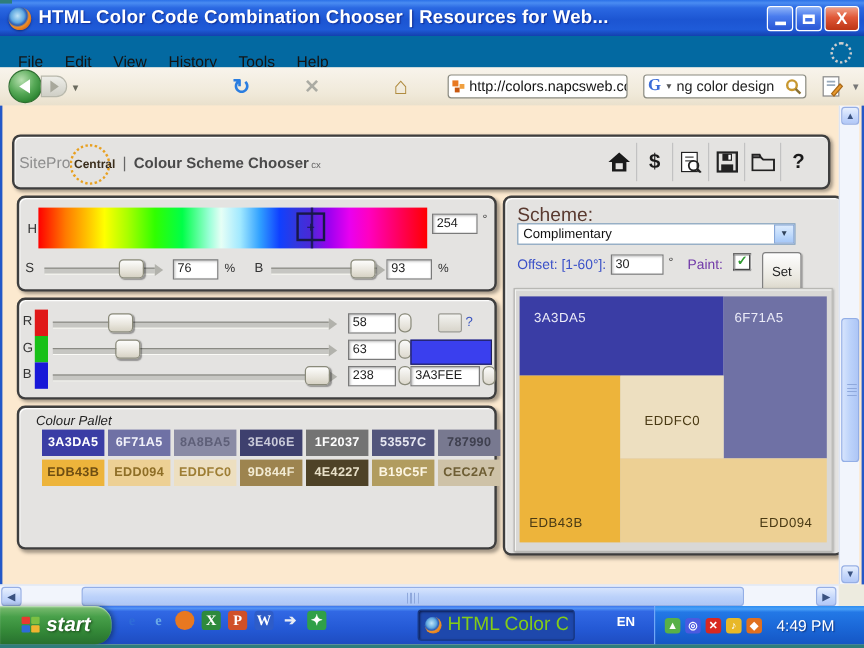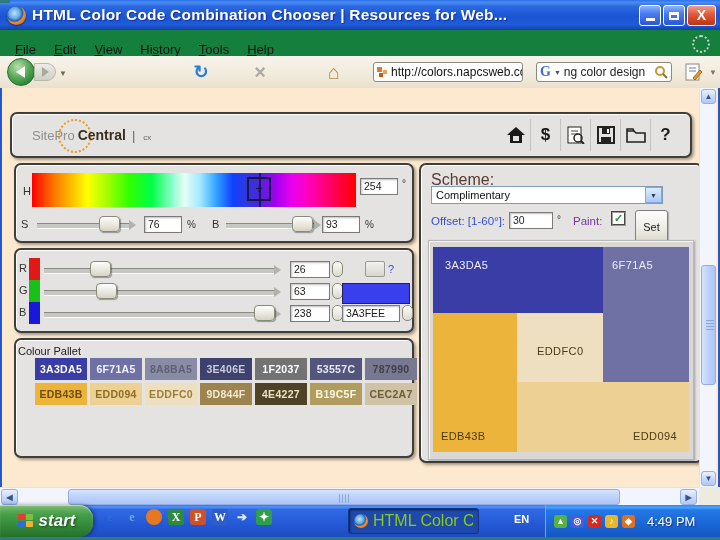--- a/index.html
+++ b/index.html
@@ -15,22 +15,22 @@
     box-shadow:0 1px 2px rgba(0,0,40,.5);}
   .title-text{color:#fff;font-weight:bold;font-size:15.5px;white-space:nowrap;overflow:hidden;
     text-shadow:1px 1px 1px #10309A;letter-spacing:.2px;flex:1;}
   .winbtn{height:21px;border:1px solid #fff;border-radius:3px;margin-left:2px;flex:0 0 auto;
     display:grid;place-items:center;color:#fff;font-weight:bold;font-size:12px;box-sizing:border-box;cursor:default;}
   .winbtn.min,.winbtn.max{width:22px;background:linear-gradient(180deg,#8FB4F8 0%,#4A7CEE 40%,#2E5CD8 90%);}
   .winbtn.close{width:29px;background:linear-gradient(180deg,#F0A088 0%,#E05838 45%,#C03818 95%);font-size:14px;}
   .min-glyph{width:9px;height:3px;background:#fff;margin-top:8px;}
   .max-glyph{width:10px;height:8px;border:2px solid #fff;border-top-width:3px;box-sizing:border-box;background:transparent;margin-top:1px;}
   
-  .menubar{position:absolute;left:0;top:30px;width:720px;height:44px;background:#15803d;
-    border-bottom:6px solid #0ea5e9;display:flex;align-items:center;padding-left:6px;box-sizing:border-box;}
+  .menubar{position:absolute;left:0;top:30px;width:720px;height:44px;background:#0369a1;
+    border-bottom:1px solid #0ea5e9;display:flex;align-items:center;padding-left:6px;box-sizing:border-box;}
   .menu-item{font-size:13px;color:#141414;padding:3px 9px;cursor:default;}
   .menu-key{text-decoration:underline;}
   .throbber{position:absolute;right:10px;top:5px;width:14px;height:14px;border:2px dotted #CFCFCF;border-radius:50%;}
   
   .navbar{position:absolute;left:0;top:56px;width:720px;height:32px;
     background:linear-gradient(180deg,#F8F4EC 0%,#F0E9D9 70%,#E9E0CC 100%);}
   .back-btn{position:absolute;left:7px;top:2px;width:28px;height:28px;border-radius:50%;
     background:radial-gradient(circle at 38% 30%,#B8E0B0 0%,#58AA58 45%,#2F8834 75%,#1E6A24 100%);
     border:1px solid #2E6E30;box-sizing:border-box;display:grid;place-items:center;}
   .back-arrow{width:0;height:0;border-top:6px solid transparent;border-bottom:6px solid transparent;
@@ -57,24 +57,24 @@
   .search-text{font-size:12px;color:#222;white-space:nowrap;flex:1;margin-left:3px;}
   .notes-btn{position:absolute;left:683px;top:6px;width:20px;height:20px;}
   .nav-overflow{position:absolute;right:3px;top:12px;font-size:8px;color:#777;}
   
   .viewport{position:absolute;left:0;top:88px;width:720px;height:417px;background:#FCE9CF;
     border-left:2px solid #2458C8;border-right:2px solid #2458C8;box-sizing:border-box;overflow:hidden;}
   .panel{position:absolute;background:#E4E3E1;border:2px solid #3E3E3E;border-radius:7px;
     box-shadow:2px 2px 3px rgba(0,0,0,.35),inset 1px 1px 0 rgba(255,255,255,.9);box-sizing:border-box;}
   
   .sp-header{left:8px;top:24px;width:682px;height:46px;display:flex;align-items:center;}
-  .sp-logo{position:relative;display:flex;align-items:baseline;padding-left:20px;}
+  .sp-logo{position:relative;display:flex;align-items:baseline;padding-left:4px;}
   .sp-dotted{position:absolute;left:46px;top:-8px;width:30px;height:30px;border:2px dotted #E8A020;border-radius:50%;}
   .sp-gray{font-size:13px;color:#8E8E8E;}
-  .sp-bold{font-size:14px;font-weight:bold;color:#3A2E1C;margin-left:3px;position:relative;}
+  .sp-bold{font-size:10px;font-weight:bold;color:#3A2E1C;margin-left:3px;position:relative;}
   .sp-div{margin:0 6px;color:#666;font-size:13px;}
   .sp-sub{font-size:12.5px;font-weight:bold;color:#4A4A4A;}
   .sp-note{font-size:8px;color:#666;margin-left:2px;}
   .sp-tools{margin-left:auto;margin-right:10px;display:flex;height:32px;}
   .sp-tool{width:29px;height:32px;display:grid;place-items:center;border-left:1px solid #C2C2C2;cursor:pointer;}
   .sp-tool:first-child{border-left:none;}
   .sp-tool span{font-size:17px;font-weight:bold;color:#1A1A1A;}
   
   .hsb-panel{left:12px;top:75px;width:400px;height:80px;}
   .hue-label{position:absolute;left:7px;top:20px;font-size:11px;color:#333;}
@@ -101,21 +101,21 @@
   .rgb-col i:nth-child(2){background:#18C018;}
   .rgb-col i:nth-child(3){background:#1818D8;}
   .spin{position:absolute;width:11px;height:16px;border-radius:5px;border:1px solid #8A8A7A;
     background:linear-gradient(180deg,#FBFBFA,#DDD9CE);box-sizing:border-box;}
   .mini-btn{position:absolute;width:20px;height:16px;border:1px solid #9A9A92;border-radius:2px;
     background:linear-gradient(180deg,#F2F2EF,#D8D5CB);box-sizing:border-box;}
   .q-mark{position:absolute;font-size:11px;color:#3A55C0;}
   .color-preview{position:absolute;left:326px;top:33px;width:68px;height:21px;border:1px solid #20205A;box-sizing:border-box;}
   
   .pal-panel{left:12px;top:250px;width:400px;height:120px;}
-  .pal-title{position:absolute;left:2px;top:5px;font-size:11px;color:#222;}
+  .pal-title{position:absolute;left:14px;top:5px;font-size:11px;color:#222;font-style:italic;}
   .pal-row{position:absolute;left:19px;display:flex;}
   .swatch{width:52px;height:22px;margin-right:3px;text-align:center;line-height:22px;
     font-size:10.5px;font-weight:bold;letter-spacing:.3px;cursor:pointer;}
   
   .scheme-panel{left:417px;top:75px;width:284px;height:300px;}
   .scheme-label{position:absolute;left:10px;top:6px;font-size:16px;color:#5A3A30;}
   .scheme-select{position:absolute;left:10px;top:21px;width:232px;height:18px;background:#fff;
     border:1px solid #7F9DB9;box-sizing:border-box;display:flex;align-items:center;}
   .scheme-selected{font-size:11px;color:#111;padding-left:4px;flex:1;}
   .dd-btn{width:17px;height:16px;margin-right:0;background:linear-gradient(180deg,#DCEBFE,#C2DCFC 50%,#A6C8F8);
@@ -256,20 +256,21 @@
 </div>
 
 <div class="viewport">
 
   <div class="panel sp-header">
     <div class="sp-logo">
       <div class="sp-dotted"></div>
       <span class="sp-gray">SitePro</span>
       <span class="sp-bold">Central</span>
       <span class="sp-div">|</span>
+      <span class="sp-sub">Colour Scheme Chooser</span>
       <span class="sp-note">cx</span>
     </div>
     <div class="sp-tools">
       <div class="sp-tool">
         <svg width="20" height="18" viewBox="0 0 20 18">
           <path d="M10 1 L1 9 h3 v8 h12 V9 h3 Z" fill="#1A1A1A"></path>
           <rect x="7" y="10" width="6" height="5" fill="#E4E3E1"></rect>
         </svg>
       </div>
       <div class="sp-tool">
@@ -327,21 +328,21 @@
 
   <div class="panel rgb-panel">
     <div class="rgb-col">
         <i></i>
         <i></i>
         <i></i>
       </div>
     <div class="row-label" style="left:3px;top:12px;">R</div>
     <div class="slider-track" style="left:28px;top:18px;width:230px;"></div>
     <div class="thumb" style="left:74px;top:11px;"></div>
-    <div class="hsb-input" style="left:274px;top:11px;width:40px;height:17px;">26</div>
+    <div class="hsb-input" style="left:274px;top:11px;width:40px;height:17px;">58</div>
     <div class="spin" style="left:316px;top:11px;"></div>
     <div class="mini-btn" style="left:349px;top:11px;"></div>
     <div class="q-mark" style="left:372px;top:13px;">?</div>
 
     <div class="row-label" style="left:3px;top:34px;">G</div>
     <div class="slider-track" style="left:28px;top:40px;width:230px;"></div>
     <div class="thumb" style="left:80px;top:33px;"></div>
     <div class="hsb-input" style="left:274px;top:33px;width:40px;height:17px;">63</div>
     <div class="spin" style="left:316px;top:33px;"></div>
     <div class="color-preview" id="rgb-preview" style="background: rgb(58, 63, 238);"></div>

